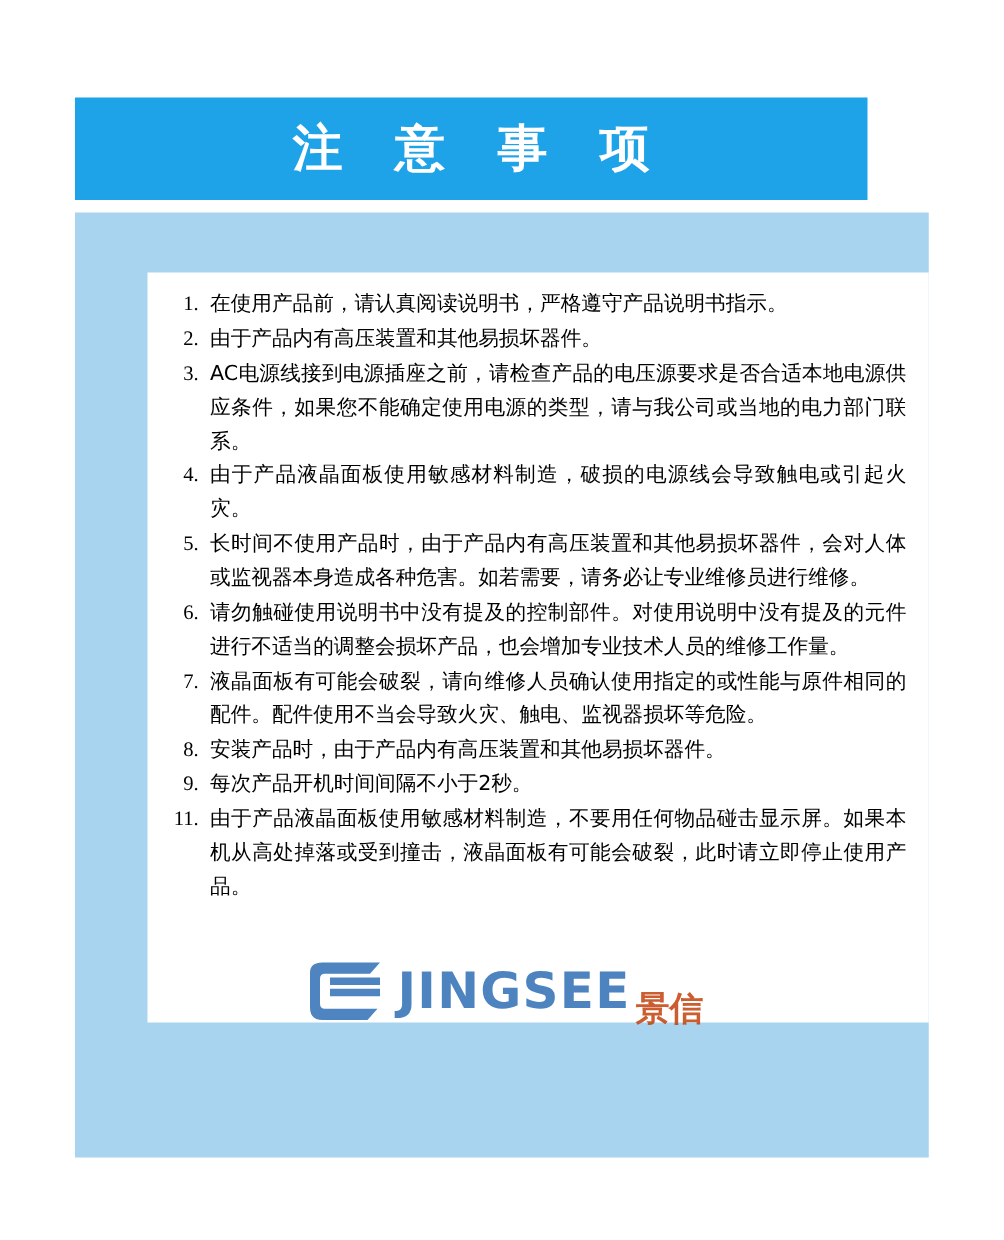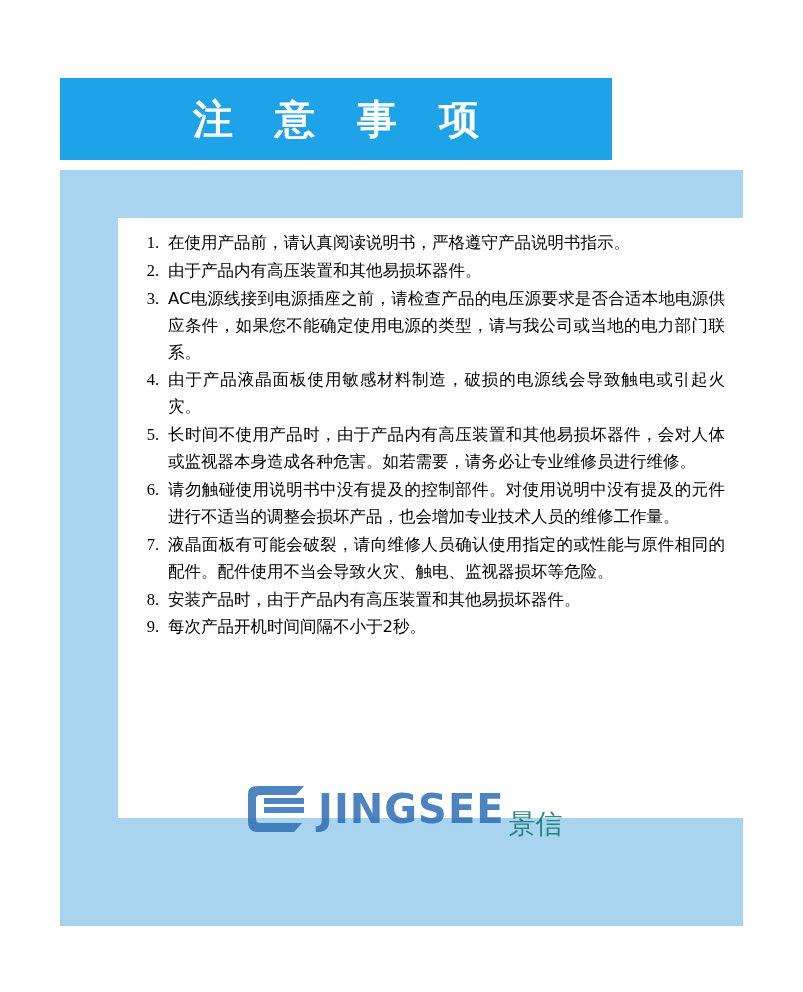--- a/index.html
+++ b/index.html
@@ -17,21 +17,21 @@
     position: relative;
     width: 803px;
     height: 992px;
     background: #ffffff;
   }
   
   .title-bar {
     position: absolute;
     left: 60px;
     top: 78px;
-    width: 552px;
+    width: 634px;
     height: 82px;
     background: #1ea2e8;
     display: flex;
     align-items: center;
     justify-content: center;
     z-index: 4;
   }
   .title-text {
     color: #ffffff;
     font-family: "DejaVu Sans", "Liberation Sans", sans-serif;
@@ -108,43 +108,42 @@
   
   .logo-wm {
     position: absolute;
     left: 246px;
     top: 762px;
     width: 400px;
     height: 62px;
     z-index: 6;
     display: flex;
     align-items: center;
-    margin-top: 16px;
   }
   .logo-mark {
     width: 66px;
     height: 50px;
     position: relative;
     flex: 0 0 auto;
     margin-right: 6px;
   }
   .logo-text {
     font-family: "DejaVu Sans", "Liberation Sans", sans-serif;
     font-size: 40px;
     font-weight: bold;
     color: #2f6fb5;
     letter-spacing: 1px;
     opacity: 0.85;
     line-height: 1;
   }
   .logo-cn {
     font-family: "DejaVu Sans", "Liberation Sans", sans-serif;
     font-size: 27px;
-    font-weight: normal;
-    color: #0f766e;
+    font-weight: bold;
+    color: #c2410c;
     opacity: 0.85;
     margin-left: 4px;
     line-height: 1;
     align-self: flex-end;
     padding-bottom: 3px;
   }
 </style>
 </head>
 <body>
 
@@ -195,20 +194,24 @@
       <span class="notice-num">7.</span>
       <span class="notice-text">液晶面板有可能会破裂，请向维修人员确认使用指定的或性能与原件相同的配件。配件使用不当会导致火灾、触电、监视器损坏等危险。</span>
     </li>
     <li class="notice-item">
       <span class="notice-num">8.</span>
       <span class="notice-text">安装产品时，由于产品内有高压装置和其他易损坏器件。</span>
     </li>
     <li class="notice-item">
       <span class="notice-num">9.</span>
       <span class="notice-text">每次产品开机时间间隔不小于2秒。</span>
+    </li>
+    <li class="notice-item">
+      <span class="notice-num">11.</span>
+      <span class="notice-text">由于产品液晶面板使用敏感材料制造，不要用任何物品碰击显示屏。如果本机从高处掉落或受到撞击，液晶面板有可能会破裂，此时请立即停止使用产品。</span>
     </li>
   </ol>
 
   <div class="logo-wm">
     <div class="logo-mark">
       <svg width="66" height="50" viewBox="0 0 66 50" xmlns="http://www.w3.org/2000/svg">
         <path d="M2 10 Q2 2 12 2 L58 2 L50 11 L14 11 Q10 11 10 15 L10 35 Q10 39 14 39 L56 39 L48 48 L12 48 Q2 48 2 38 Z" fill="#2f6fb5" opacity="0.85"></path>
         <rect x="18" y="14" width="40" height="6" fill="#2f6fb5" opacity="0.85"></rect>
         <rect x="18" y="23" width="40" height="6" fill="#2f6fb5" opacity="0.85"></rect>
       </svg>

